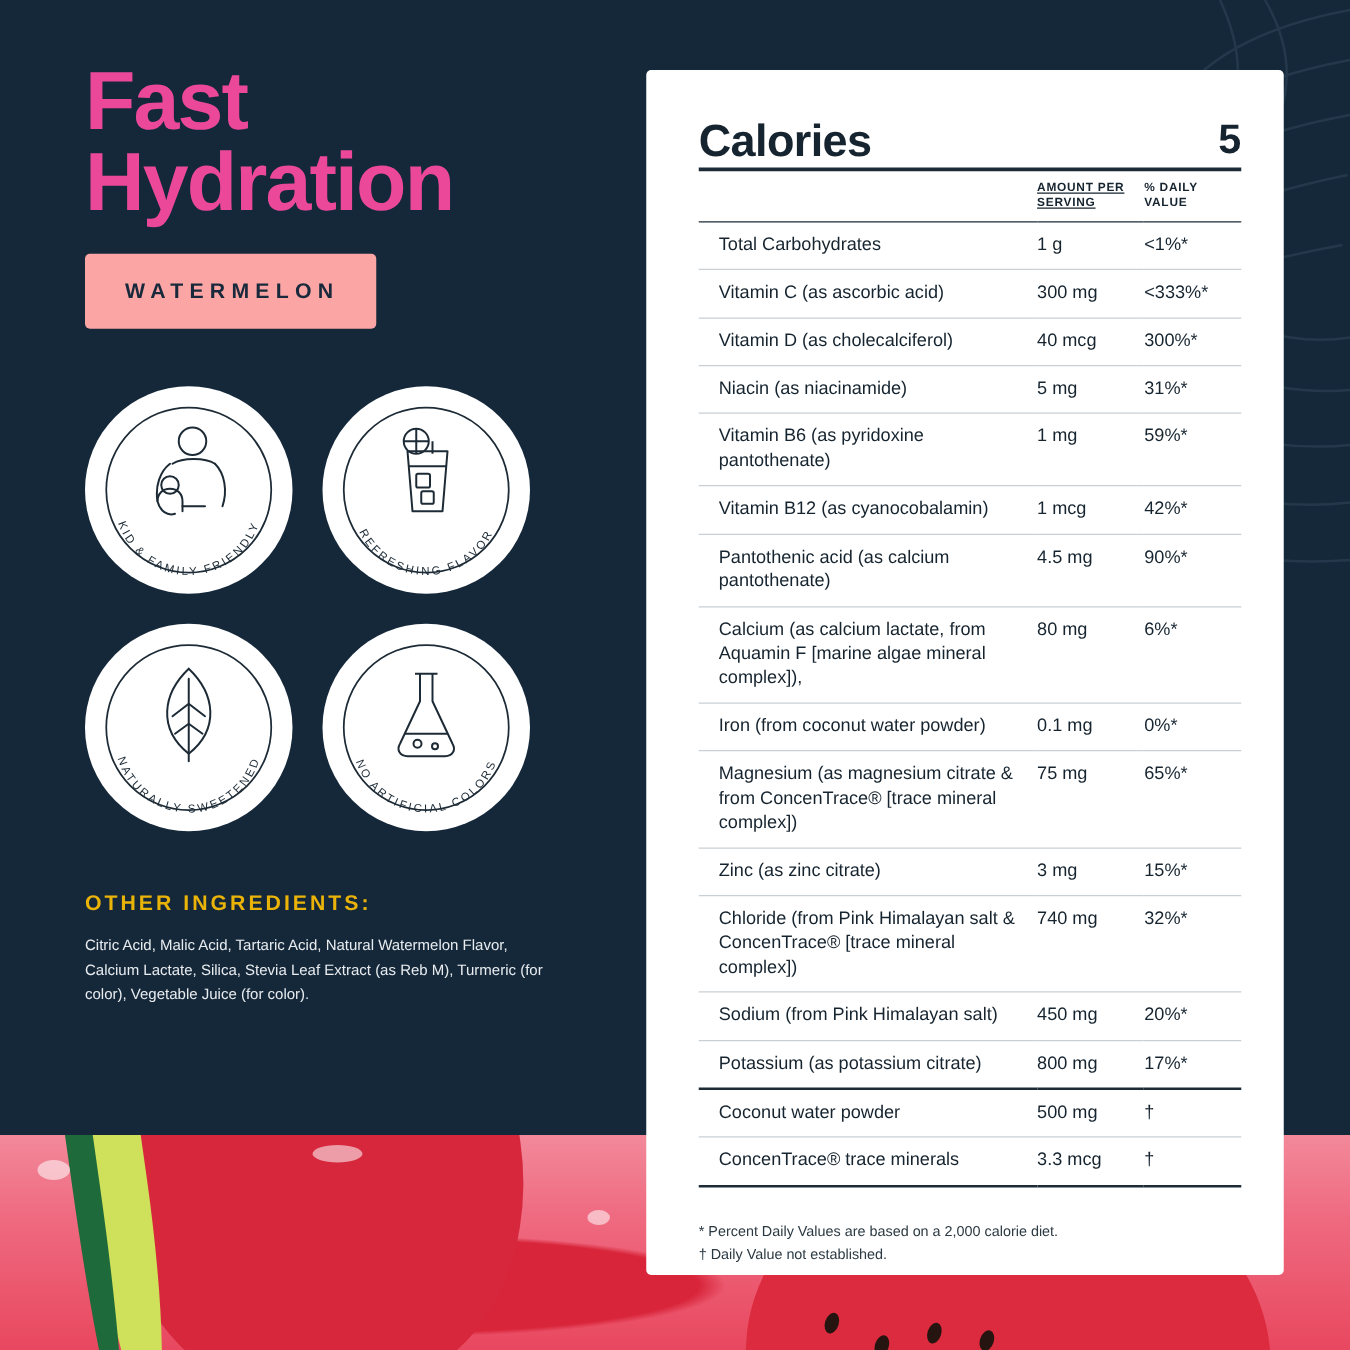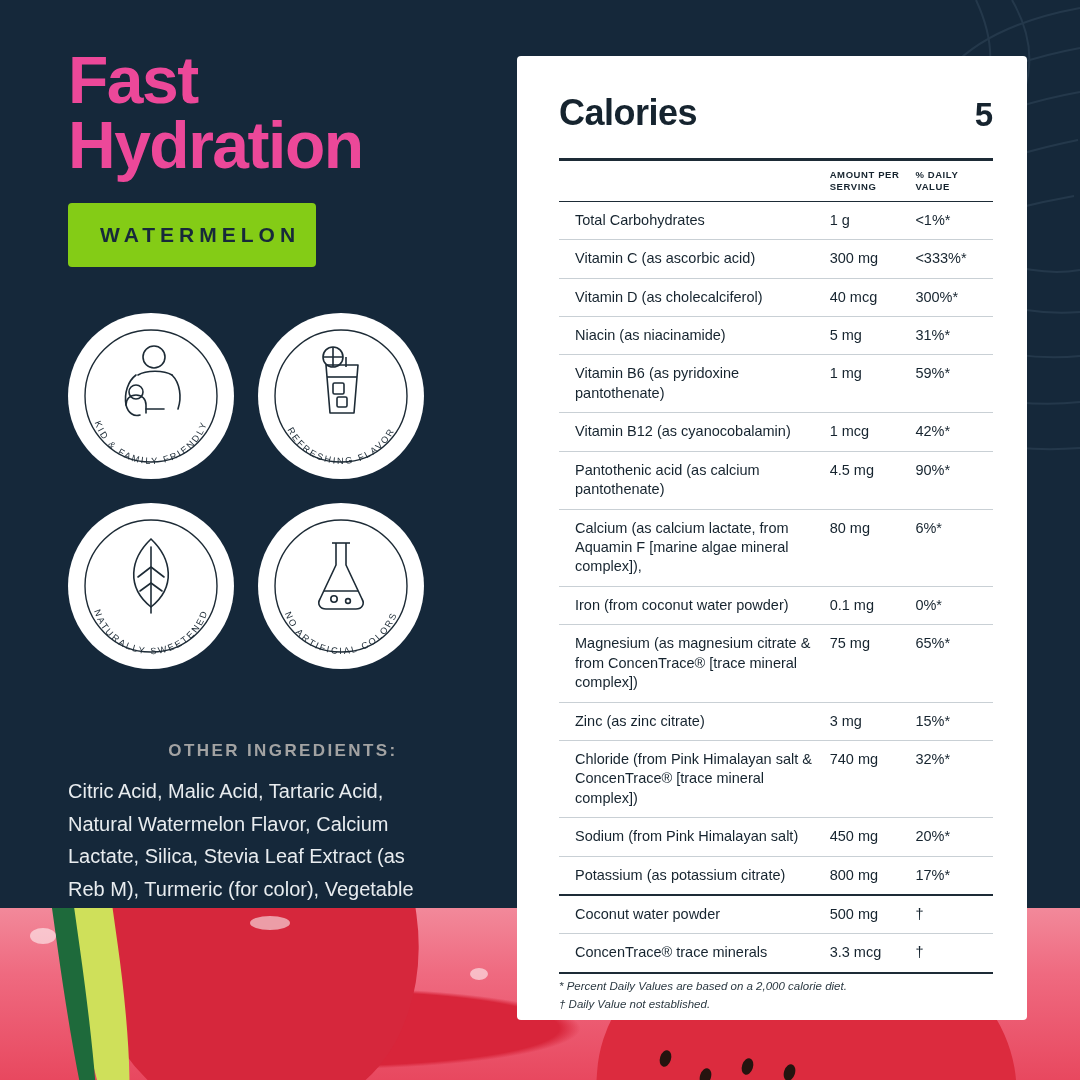--- a/index.html
+++ b/index.html
@@ -23,55 +23,54 @@
   .title {
     color: #ec4899;
     font-weight: 800;
     font-size: 66px;
     line-height: 0.98;
     letter-spacing: -1.5px;
   }
   .flavor-chip {
     margin-top: 26px;
     display: inline-block;
-    background: #84cc16;
+    background: #fca5a5;
     color: #17293a;
-    font-size: 21px;
+    font-size: 17px;
     font-weight: 700;
     letter-spacing: 5px;
-    padding: 20px 16px 20px 32px;
+    padding: 20px 29px 20px 32px;
     border-radius: 4px;
   }
 
   .badges {
     margin-top: 46px;
     display: grid;
     grid-template-columns: 166px 166px;
     grid-gap: 24px 24px;
   }
   .badge {
     width: 166px; height: 166px;
     border-radius: 50%;
     background: #ffffff;
     position: relative;
   }
   .badge svg { position: absolute; inset: 0; }
 
   .other-head {
-    margin-top: 72px;
-    color: #a3a3a3;
+    margin-top: 48px;
+    color: #eab308;
     font-size: 17px;
     font-weight: 700;
     letter-spacing: 2.4px;
-    text-align: center;
   }
   .other-body {
     margin-top: 14px;
     color: #e8ecef;
-    font-size: 20px;
+    font-size: 12px;
     line-height: 1.62;
     width: 375px;
   }
 
   
   .photo {
     position: absolute; left: 0; bottom: 0; width: 1080px; height: 172px;
     overflow: hidden;
   }
   .photo .bg {
@@ -104,50 +103,50 @@
 
   
   .panel {
     position: absolute; left: 517px; top: 56px;
     width: 510px; height: 964px;
     background: #ffffff;
     border-radius: 4px;
     padding: 36px 34px 0 42px;
   }
   .cal-row {
-    display: flex; align-items: flex-end; justify-content: space-between;
-    padding-bottom: 24px;
+    display: flex; align-items: flex-start; justify-content: space-between;
+    padding-bottom: 0;
     border-bottom: 3px solid #1d2b36;
   }
   .cal-label { font-size: 36px; font-weight: 800; color: #16242f; letter-spacing: -.5px; }
   .cal-value { font-size: 33px; font-weight: 800; color: #16242f; }
 
   table.facts { width: 100%; border-collapse: collapse; }
   table.facts th {
     text-align: left;
     font-size: 9.5px; font-weight: 700; color: #16242f;
     letter-spacing: .6px; line-height: 1.25;
     padding: 8px 0 8px 0;
     border-bottom: 1.5px solid #1d2b36;
     vertical-align: bottom;
   }
   table.facts th.c1 { width: 286px; }
-  table.facts th.c2 { width: 90px; }
+  table.facts th.c2 { width: 90px; text-decoration: underline; }
   table.facts th.c3 { width: 80px; }
   table.facts td {
     font-size: 14.5px; color: #16242f;
     padding: 9px 4px 9px 0;
     border-bottom: 1px solid #c9d0d5;
     vertical-align: top;
     line-height: 1.34;
   }
   table.facts td.name { padding-left: 16px; }
   table.facts tr.thick td { border-bottom: 2.5px solid #1d2b36; }
 
-  .footnotes { padding-top: 4px; font-style: italic; }
+  .footnotes { padding-top: 28px; }
   .footnotes div { font-size: 11.5px; color: #2b3942; line-height: 1.55; }
 </style>
 </head>
 <body>
 
 <div class="page">
 
   <svg class="swirls" viewBox="0 0 420 470" fill="none">
     <g stroke="#33495c" stroke-width="2" fill="none">
       <path d="M420 8 C300 30 250 90 260 170 C270 250 360 280 420 270"></path>

